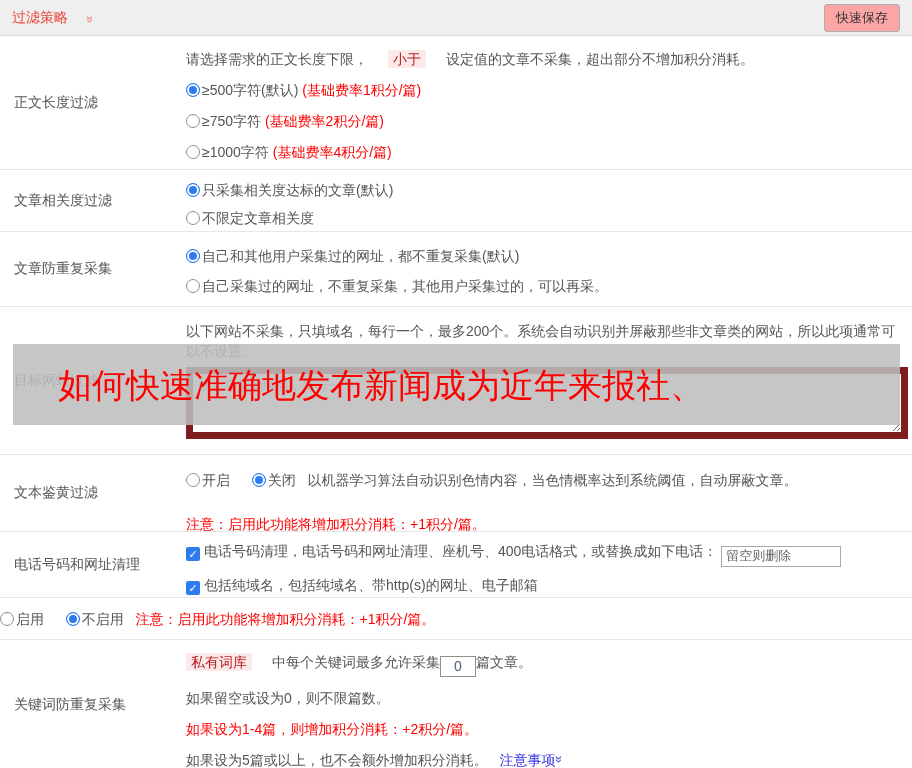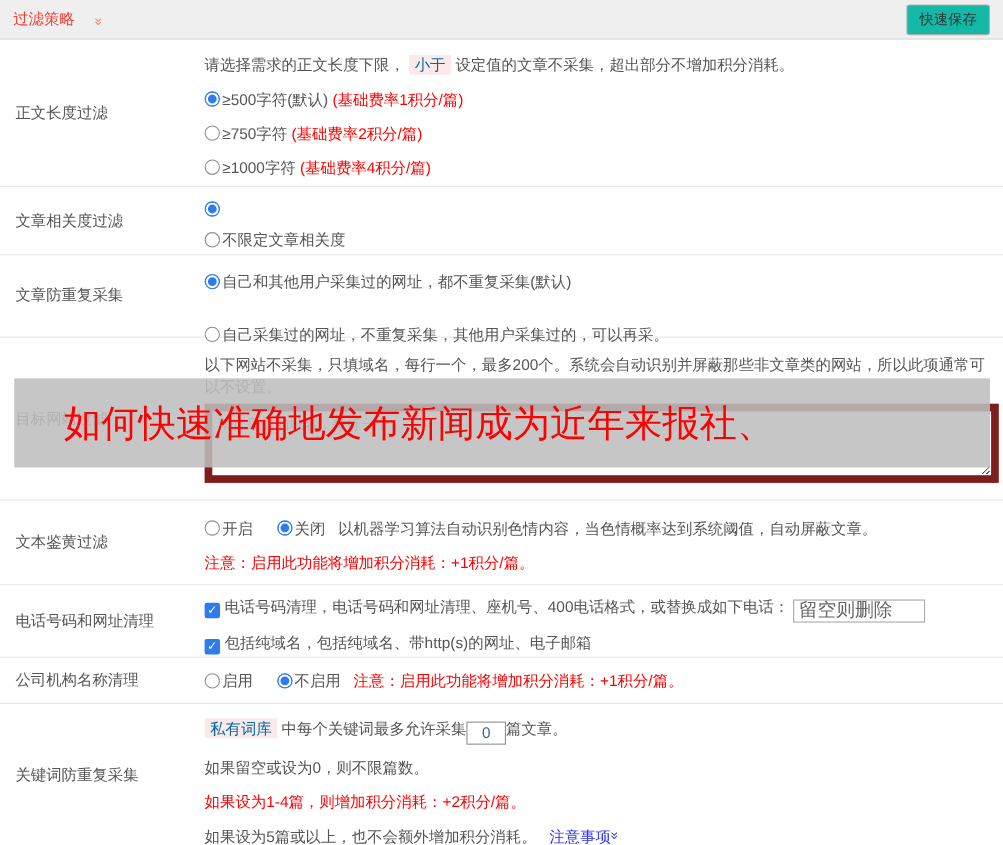--- a/index.html
+++ b/index.html
@@ -14,53 +14,53 @@
     height:36px; background:#efefef; border-bottom:1px solid #dcdcdc;
     display:flex; align-items:center; justify-content:space-between;
     padding:0 12px;
   }
   .topbar-title { color:#ee3f33; font-size:14px; display:flex; align-items:flex-end; gap:18px; }
   .chev-dbl {
     display:inline-block; transform:rotate(-90deg); font-size:13px; line-height:1;
     color:#f27d74; letter-spacing:-2px;
   }
   .save-btn {
-    background:#14b8a6; border:1px solid #adadad; border-radius:3px;
+    background:#fca5a5; border:1px solid #adadad; border-radius:3px;
     font:13px "Liberation Sans","DejaVu Sans",sans-serif; color:#333;
     padding:4px 11px; cursor:pointer;
   }
   
   .row { display:flex; border-bottom:1px solid #e7e7e7; }
   .row-label {
     width:186px; padding-left:14px; color:#555;
     display:flex; align-items:center; flex-shrink:0;text-align:center;
   }
   .row-content { flex:1; padding:13px 10px 6px 0; }
   .line { line-height:20px; margin-bottom:11px; color:#555; }
   .note-red { color:#ff0000; }
   .tag-pink {
-    background:#fce9e9; color:#0369a1; padding:1px 5px; margin:0 4px;
+    background:#fce9e9; color:#b91c1c; padding:1px 5px; margin:0 20px;
   }
   
   .radio {
     display:inline-block; width:14px; height:14px; border-radius:50%;
     border:1px solid #8f8f8f; background:#fff; vertical-align:-2px; margin-right:2px;
   }
   .radio.checked {
     border:1px solid #2e7bf0; background:#2e7bf0; box-shadow:inset 0 0 0 2px #fff;
   }
   .cbox {
     display:inline-block; width:14px; height:14px; border-radius:2px;
     background:#2e7bf0; color:#fff; font-size:11px; line-height:14px;
     text-align:center; vertical-align:-2px; margin-right:4px; font-weight:bold;
   }
   .opt-gap { display:inline-block; width:14px; }
   
   .phone-input {
-    width:120px; height:21px; border:1px solid #a9a9a9; font-size:17px;
+    width:120px; height:21px; border:1px solid #a9a9a9; font-size:13px;
     padding:0 4px; color:#555; vertical-align:-4px;
     font-family:Liberation Serif, serif;
   }
   .phone-input::placeholder { color:#666; opacity:1; }
   .num-input {
     width:36px; height:21px; border:1px solid #8f8f8f; text-align:center;
     font-size:14px; color:#47617a; vertical-align:-4px;
     font-family:"Liberation Sans","DejaVu Sans",sans-serif;
   }
   .sites-textarea {
@@ -114,52 +114,52 @@
         <span class="radio"></span><span>≥1000字符</span>
         <span class="note-red">(基础费率4积分/篇)</span>
       </div>
     </div>
   </div>
 
   <div class="row" style="height:62px">
     <div class="row-label">文章相关度过滤</div>
     <div class="row-content" style="padding-top:10px">
       <div class="line" style="margin-bottom:8px">
-        <span class="radio checked"></span>
+        <span class="radio checked"></span><span>只采集相关度达标的文章(默认)</span>
       </div>
       <div class="line">
         <span class="radio"></span><span>不限定文章相关度</span>
       </div>
     </div>
   </div>
 
   <div class="row" style="height:75px">
     <div class="row-label">文章防重复采集</div>
     <div class="row-content" style="padding-top:14px">
-      <div class="line" style="margin-bottom:28px">
+      <div class="line" style="margin-bottom:10px">
         <span class="radio checked"></span><span>自己和其他用户采集过的网址，都不重复采集(默认)</span>
       </div>
       <div class="line">
         <span class="radio"></span><span>自己采集过的网址，不重复采集，其他用户采集过的，可以再采。</span>
       </div>
     </div>
   </div>
 
   <div class="row" style="height:148px">
     <div class="row-label">目标网站过滤</div>
     <div class="row-content" style="padding-top:14px;padding-right:18px">
       <div class="line" style="margin-bottom:4px;width:718px">以下网站不采集，只填域名，每行一个，最多200个。系统会自动识别并屏蔽那些非文章类的网站，所以此项通常可以不设置。</div>
       <textarea class="sites-textarea" placeholder="禁止采集的域名，每行一个" style=""></textarea>
     </div>
   </div>
 
   <div class="row" style="height:77px">
     <div class="row-label">文本鉴黄过滤</div>
     <div class="row-content" style="padding-top:15px">
-      <div class="line" style="margin-bottom:11px">
+      <div class="line" style="margin-bottom:24px">
         <span><span class="radio"></span><span>开启</span></span>
         <span class="opt-gap"></span>
         <span><span class="radio checked"></span><span>关闭</span></span>
         <span>&nbsp;</span>
         <span>以机器学习算法自动识别色情内容，当色情概率达到系统阈值，自动屏蔽文章。</span>
       </div>
       <div class="line note-red">注意：启用此功能将增加积分消耗：+1积分/篇。</div>
     </div>
   </div>
 
@@ -170,21 +170,20 @@
         <span class="cbox">✓</span><span>电话号码清理，电话号码和网址清理、座机号、400电话格式，或替换成如下电话：</span>
         <input class="phone-input" placeholder="留空则删除" style="">
       </div>
       <div class="line">
         <span class="cbox">✓</span><span>包括纯域名，包括纯域名、带http(s)的网址、电子邮箱</span>
       </div>
     </div>
   </div>
 
   <div class="row" style="height:42px">
-    <div class="row-label">公司机构名称清理</div>
     <div class="row-content" style="padding-top:11px">
       <div class="line">
         <span><span class="radio"></span><span>启用</span></span>
         <span class="opt-gap"></span>
         <span><span class="radio checked"></span><span>不启用</span></span>
         <span>&nbsp;</span>
         <span class="note-red">注意：启用此功能将增加积分消耗：+1积分/篇。</span>
       </div>
     </div>
   </div>

